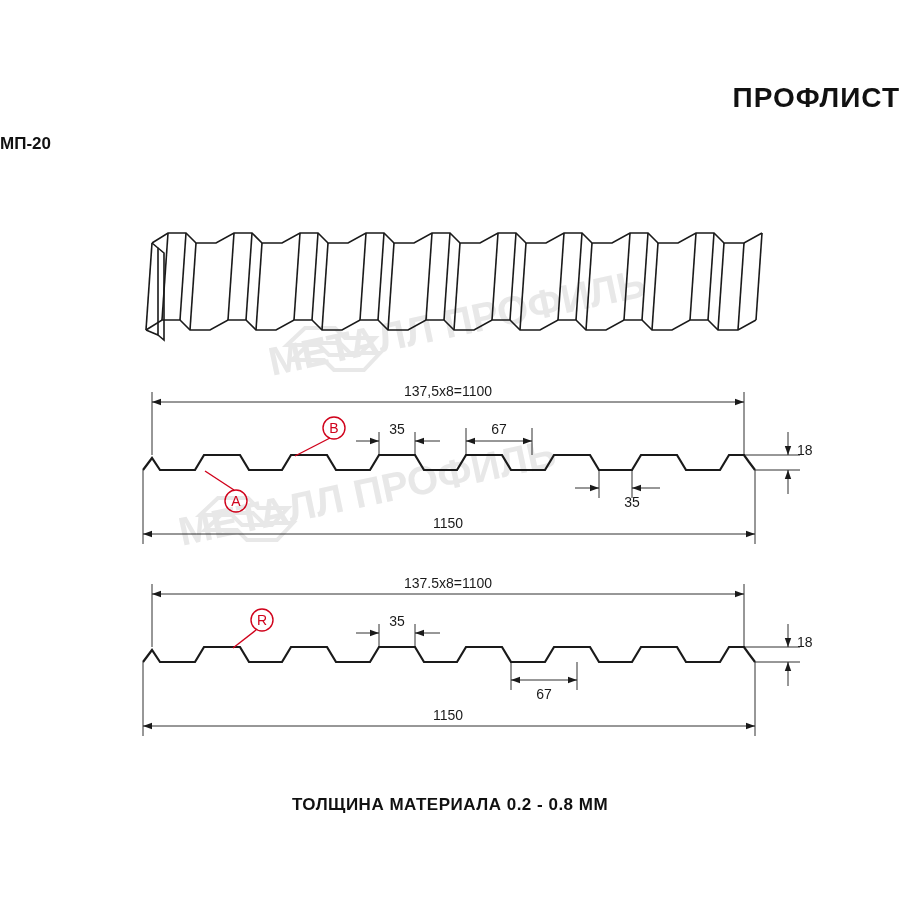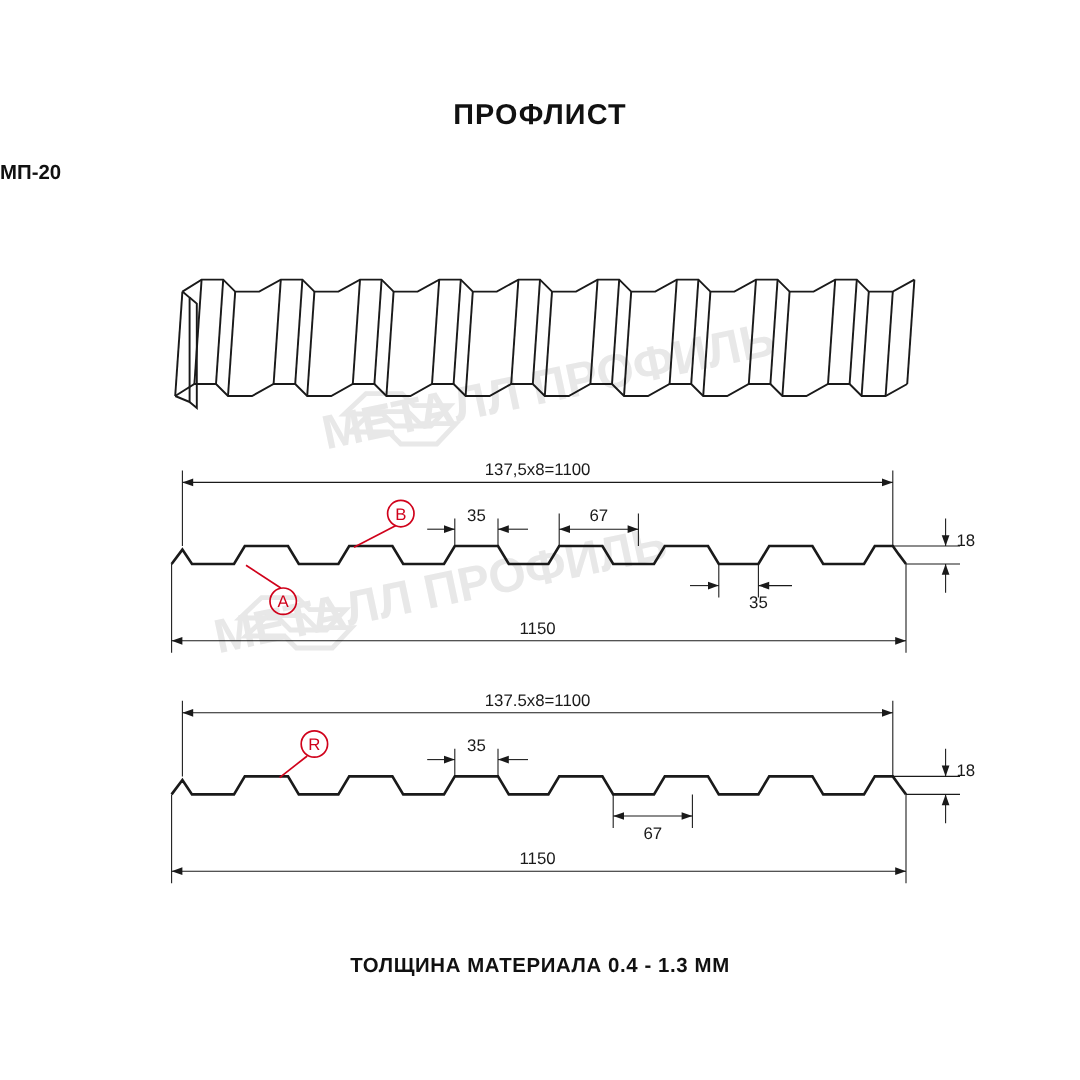--- a/index.html
+++ b/index.html
@@ -17,22 +17,22 @@
   }
   .page {
     position: absolute;
     inset: 0;
   }
   .title {
     position: absolute;
     top: 82px;
     left: 0;
     width: 900px;
-    text-align: center;
-    font-size: 24px;
+    text-align: right;
+    font-size: 28px;
     font-weight: bold;
     letter-spacing: 1px;
     color: #111;
   }
   .subtitle {
     position: absolute;
     top: 134px;
     left: 0;
     width: 900px;
     text-align: left;
@@ -282,15 +282,15 @@
     <text x="262" y="625" text-anchor="middle" font-family="Liberation Sans, sans-serif" font-size="14" fill="#d0021b">R</text>
 
     <text x="448" y="588" text-anchor="middle" font-family="Liberation Sans, sans-serif" font-size="14" fill="#1a1a1a">137.5х8=1100</text>
     <text x="448" y="720" text-anchor="middle" font-family="Liberation Sans, sans-serif" font-size="14" fill="#1a1a1a">1150</text>
     <text x="797" y="647" text-anchor="start" font-family="Liberation Sans, sans-serif" font-size="14" fill="#1a1a1a">18</text>
     <text x="397" y="626" text-anchor="middle" font-family="Liberation Sans, sans-serif" font-size="14" fill="#1a1a1a">35</text>
     <text x="544" y="699" text-anchor="middle" font-family="Liberation Sans, sans-serif" font-size="14" fill="#1a1a1a">67</text>
 
   </svg>
 
-  <div class="footer">ТОЛЩИНА МАТЕРИАЛА 0.4 - 1.3 ММ</div>
+  <div class="footer">ТОЛЩИНА МАТЕРИАЛА 0.2 - 0.8 ММ</div>
 
 </div>
 
 </body></html>

